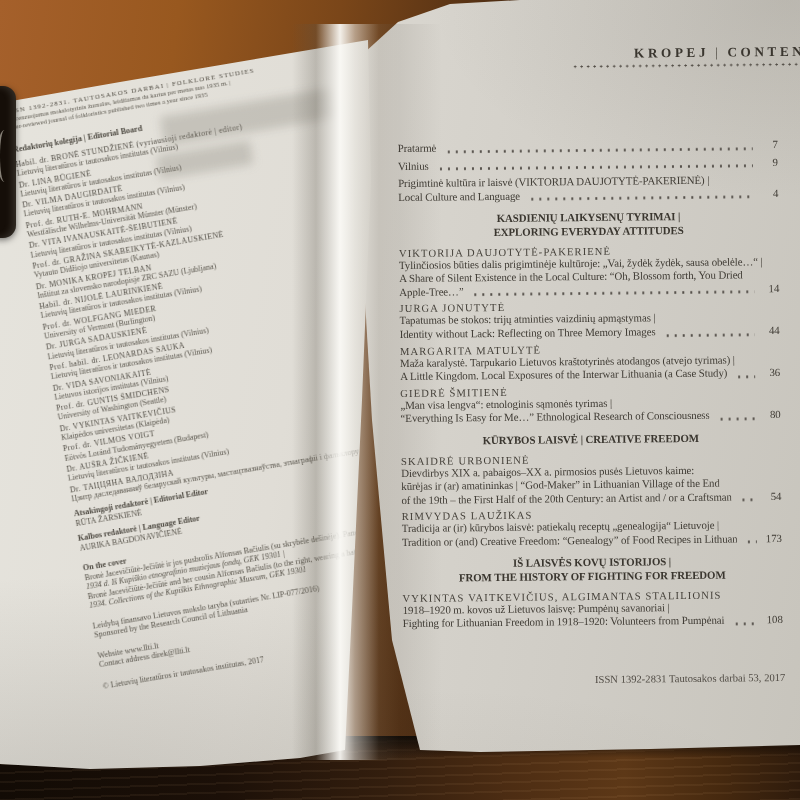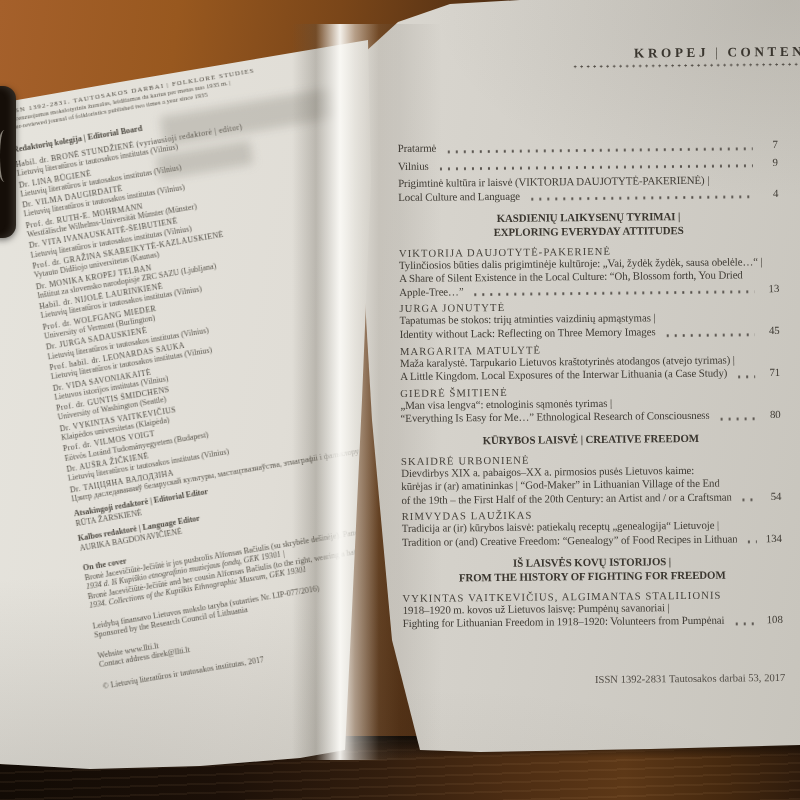--- a/index.html
+++ b/index.html
@@ -230,43 +230,43 @@
           <div class="toc-author">VIKTORIJA DAUJOTYTĖ-PAKERIENĖ</div>
           <div class="toc-line">
             <span class="toc-text">Tylinčiosios būties dalis prigimtinėje kultūroje: „Vai, žydėk žydėk, sausa obelėle…“ |</span>
           </div>
           <div class="toc-line">
             <span class="toc-text">A Share of Silent Existence in the Local Culture: “Oh, Blossom forth, You Dried</span>
           </div>
           <div class="toc-line">
             <span class="toc-text">Apple-Tree…”</span>
             <span class="leader"></span>
-            <span class="pageno">13</span>
+            <span class="pageno">14</span>
           </div>
         </div>
         <div class="toc-item">
           <div class="toc-author">JURGA JONUTYTĖ</div>
           <div class="toc-line">
             <span class="toc-text">Tapatumas be stokos: trijų atminties vaizdinių apmąstymas |</span>
           </div>
           <div class="toc-line">
             <span class="toc-text">Identity without Lack: Reflecting on Three Memory Images</span>
             <span class="leader"></span>
-            <span class="pageno">45</span>
+            <span class="pageno">44</span>
           </div>
         </div>
         <div class="toc-item">
           <div class="toc-author">MARGARITA MATULYTĖ</div>
           <div class="toc-line">
             <span class="toc-text">Maža karalystė. Tarpukario Lietuvos kraštotyrinės atodangos (atvejo tyrimas) |</span>
           </div>
           <div class="toc-line">
             <span class="toc-text">A Little Kingdom. Local Exposures of the Interwar Lithuania (a Case Study)</span>
             <span class="leader"></span>
-            <span class="pageno">71</span>
+            <span class="pageno">36</span>
           </div>
         </div>
         <div class="toc-item">
           <div class="toc-author">GIEDRĖ ŠMITIENĖ</div>
           <div class="toc-line">
             <span class="toc-text">„Man visa lengva“: etnologinis sąmonės tyrimas |</span>
           </div>
           <div class="toc-line">
             <span class="toc-text">“Everything Is Easy for Me…” Ethnological Research of Consciousness</span>
             <span class="leader"></span>
@@ -291,21 +291,21 @@
           </div>
         </div>
         <div class="toc-item">
           <div class="toc-author">RIMVYDAS LAUŽIKAS</div>
           <div class="toc-line">
             <span class="toc-text">Tradicija ar (ir) kūrybos laisvė: patiekalų receptų „genealogija“ Lietuvoje |</span>
           </div>
           <div class="toc-line">
             <span class="toc-text">Tradition or (and) Creative Freedom: “Genealogy” of Food Recipes in Lithuania</span>
             <span class="leader"></span>
-            <span class="pageno">134</span>
+            <span class="pageno">173</span>
           </div>
         </div>
         <div class="toc-sect">
           <div class="toc-line"><span class="toc-text">IŠ LAISVĖS KOVŲ ISTORIJOS |</span></div>
           <div class="toc-line"><span class="toc-text">FROM THE HISTORY OF FIGHTING FOR FREEDOM</span></div>
         </div>
         <div class="toc-item">
           <div class="toc-author">VYKINTAS VAITKEVIČIUS, ALGIMANTAS STALILIONIS</div>
           <div class="toc-line">
             <span class="toc-text">1918–1920 m. kovos už Lietuvos laisvę: Pumpėnų savanoriai |</span>

